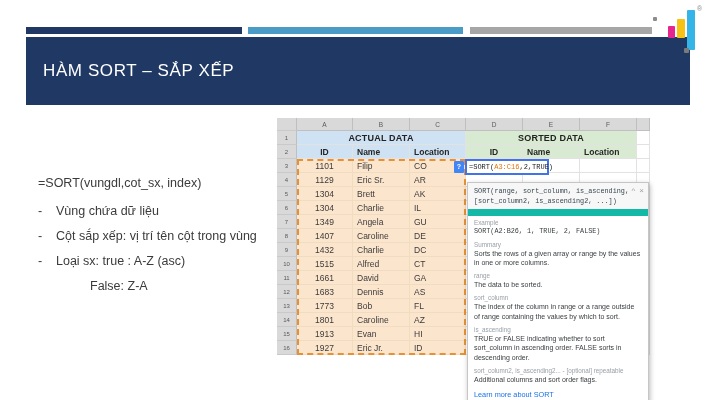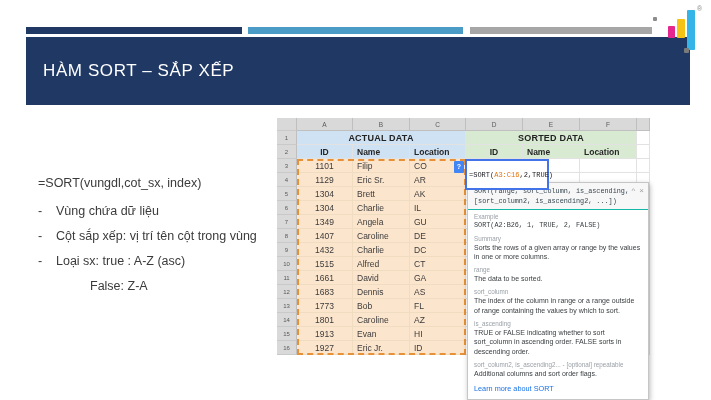--- a/index.html
+++ b/index.html
@@ -56,30 +56,30 @@
   .drow .ca,.drow .cb,.drow .cc{background:#fce5cd;border-right-color:#f0dcc1;border-bottom-color:#f0dcc1;}
   .drow .ca{text-align:center;} .drow .cb,.drow .cc{padding-left:4px;}
 
   
   .sel-overlay{position:absolute;left:20px;top:41px;width:169px;height:196px;
                border:2px dashed #e69138;box-sizing:border-box;pointer-events:none;z-index:3;}
 
   
   .help-badge{position:absolute;left:177px;top:43px;width:10px;height:12px;background:#4285f4;color:#fff;
               font-size:7px;font-weight:700;text-align:center;line-height:12px;border-radius:1px;z-index:5;}
-  .formula-cell{position:absolute;left:188px;top:41px;width:84px;height:31px;background:#fff;
+  .formula-cell{position:absolute;left:188px;top:41px;width:84px;height:16px;background:#fff;
                 border:2px solid #4273e8;box-sizing:border-box;z-index:5;display:flex;align-items:center;
                 font-family:"Liberation Mono","DejaVu Sans Mono",monospace;font-size:7px;color:#202124;
                 padding-left:2px;white-space:nowrap;}
   .formula-cell .rng{color:#e8710a;}
 
   
   .tooltip{position:absolute;left:190px;top:64px;width:182px;background:#ffffff;border:1px solid #c6c6c6;
            box-shadow:1px 2px 5px rgba(0,0,0,.28);z-index:4;box-sizing:border-box;}
-  .tt-head{position:relative;padding:4px 18px 3px 6px;background:#f7f7f7;border-bottom:1px solid #14b8a6;}
+  .tt-head{position:relative;padding:4px 18px 3px 6px;background:#f7f7f7;border-bottom:7px solid #14b8a6;}
   .tt-syntax{font-family:"Liberation Mono","DejaVu Sans Mono",monospace;font-size:6.8px;color:#37474f;
              line-height:1.4;white-space:nowrap;}
   .tt-icons{position:absolute;right:4px;top:3px;color:#9e9e9e;font-size:8px;display:flex;gap:4px;}
   .tt-icons span{cursor:default;}
   .tt-sec{padding:3px 6px 1px;}
   .tt-label{font-size:6.3px;color:#9aa0a6;margin-bottom:1px;white-space:nowrap;}
   .tt-body{font-size:7px;color:#3c4043;line-height:1.4;}
   .mono{font-family:"Liberation Mono","DejaVu Sans Mono",monospace;font-size:6.8px;}
   .tt-link{padding:4px 6px 6px;font-size:7.3px;color:#1a73e8;}
 </style>

